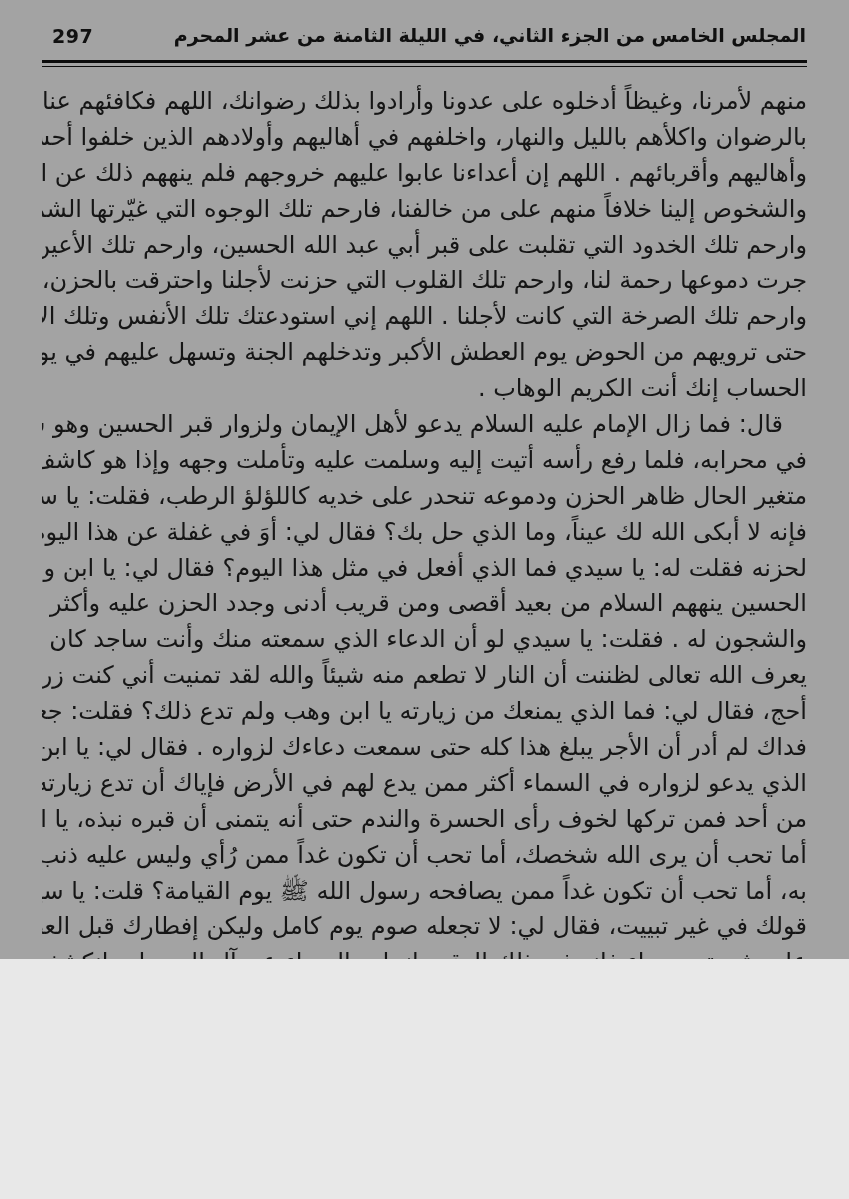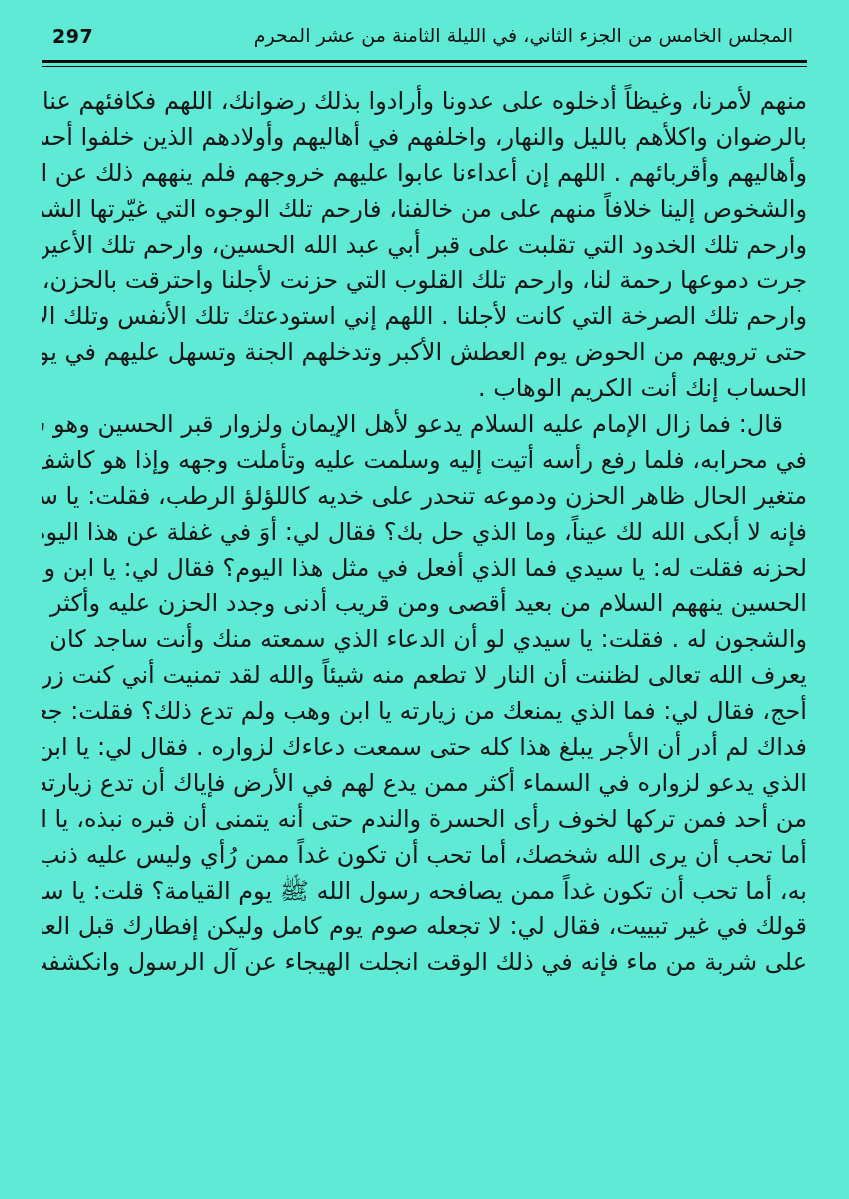--- a/index.html
+++ b/index.html
@@ -3,44 +3,44 @@
 <meta charset="utf-8">
 <style>
   html, body {
     margin: 0;
     padding: 0;
     background: #e8e8e8;
   }
   .page {
     position: relative;
     width: 849px;
-    height: 1199px;
+    height: 959px;
     margin: 0 auto;
-    background: #5eead4;
+    background: #a3a3a3;
     color: #141414;
     font-family: "DejaVu Sans", sans-serif;
     direction: rtl;
     overflow: hidden;
   }
   .page-number {
     position: absolute;
     top: 25px;
     left: 52px;
     direction: ltr;
     font-size: 19px;
     font-weight: bold;
     letter-spacing: 0.5px;
     color: #101010;
   }
   .header-title {
     position: absolute;
     top: 24px;
-    right: 56px;
+    right: 43px;
     font-size: 19px;
-    font-weight: normal;
+    font-weight: bold;
     color: #101010;
     white-space: nowrap;
   }
   .header-rule {
     position: absolute;
     top: 60px;
     left: 42px;
     right: 42px;
     height: 3px;
     border-top: 3px solid #0c0c0c;

